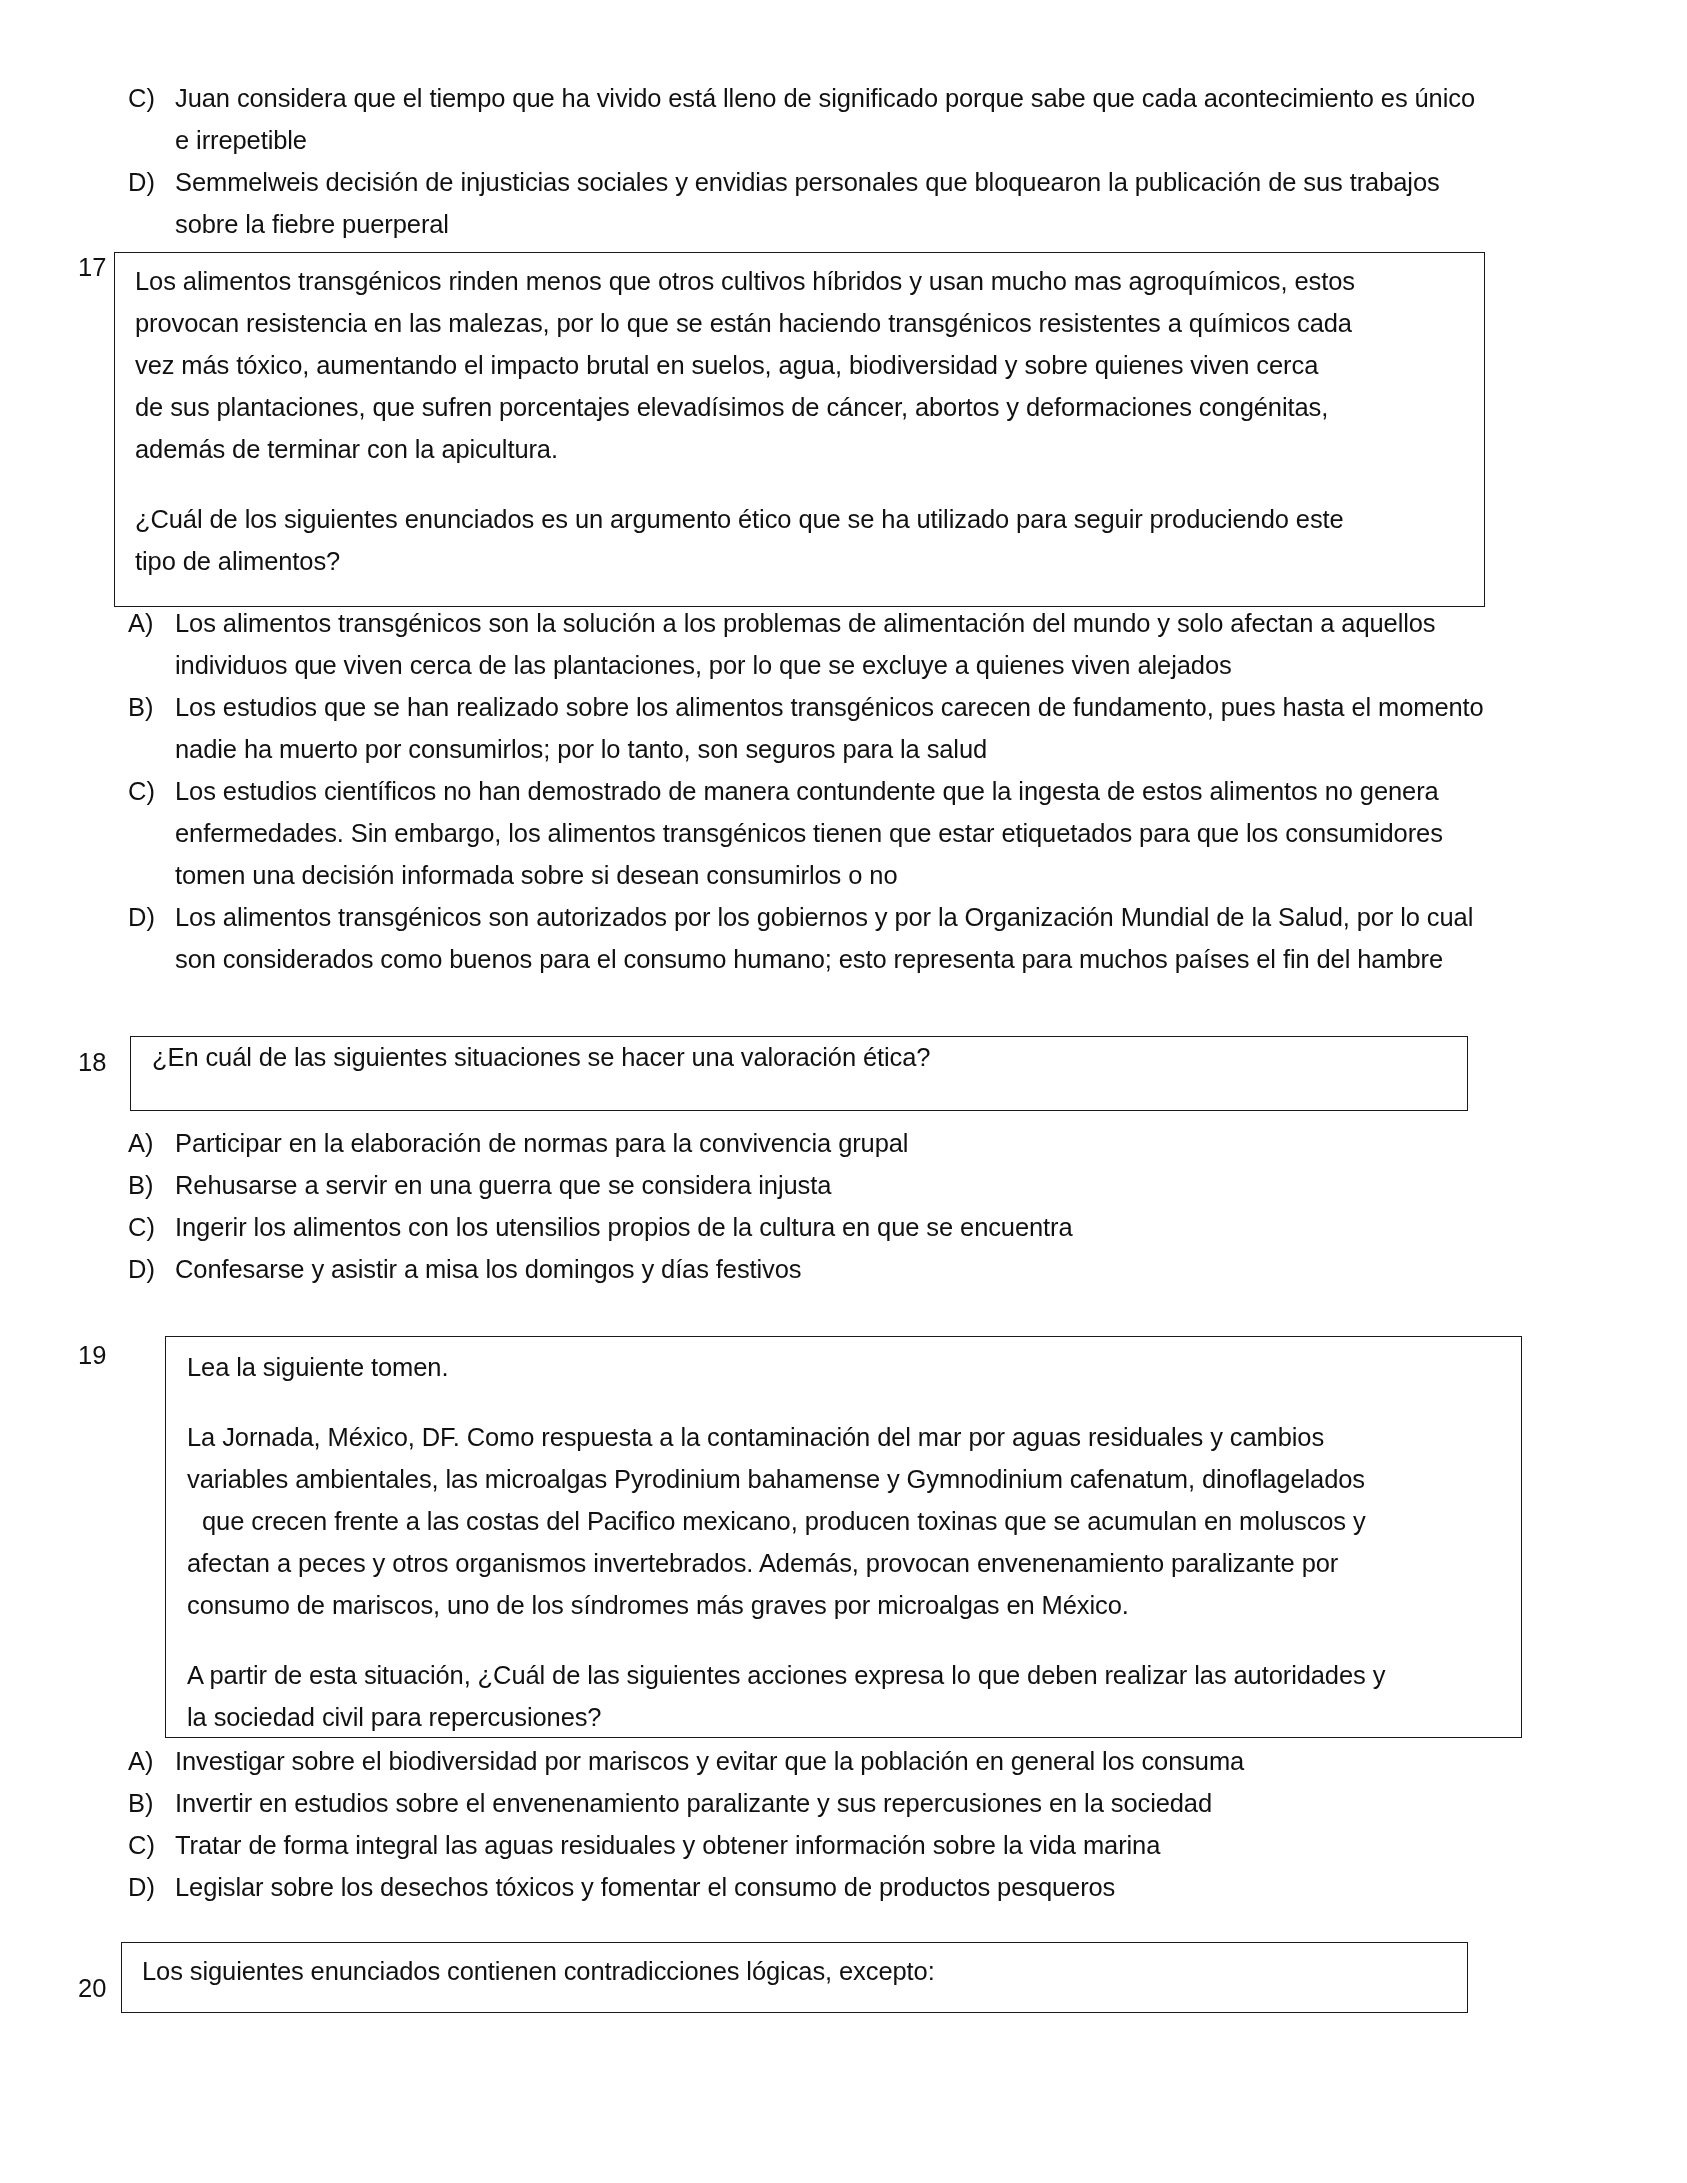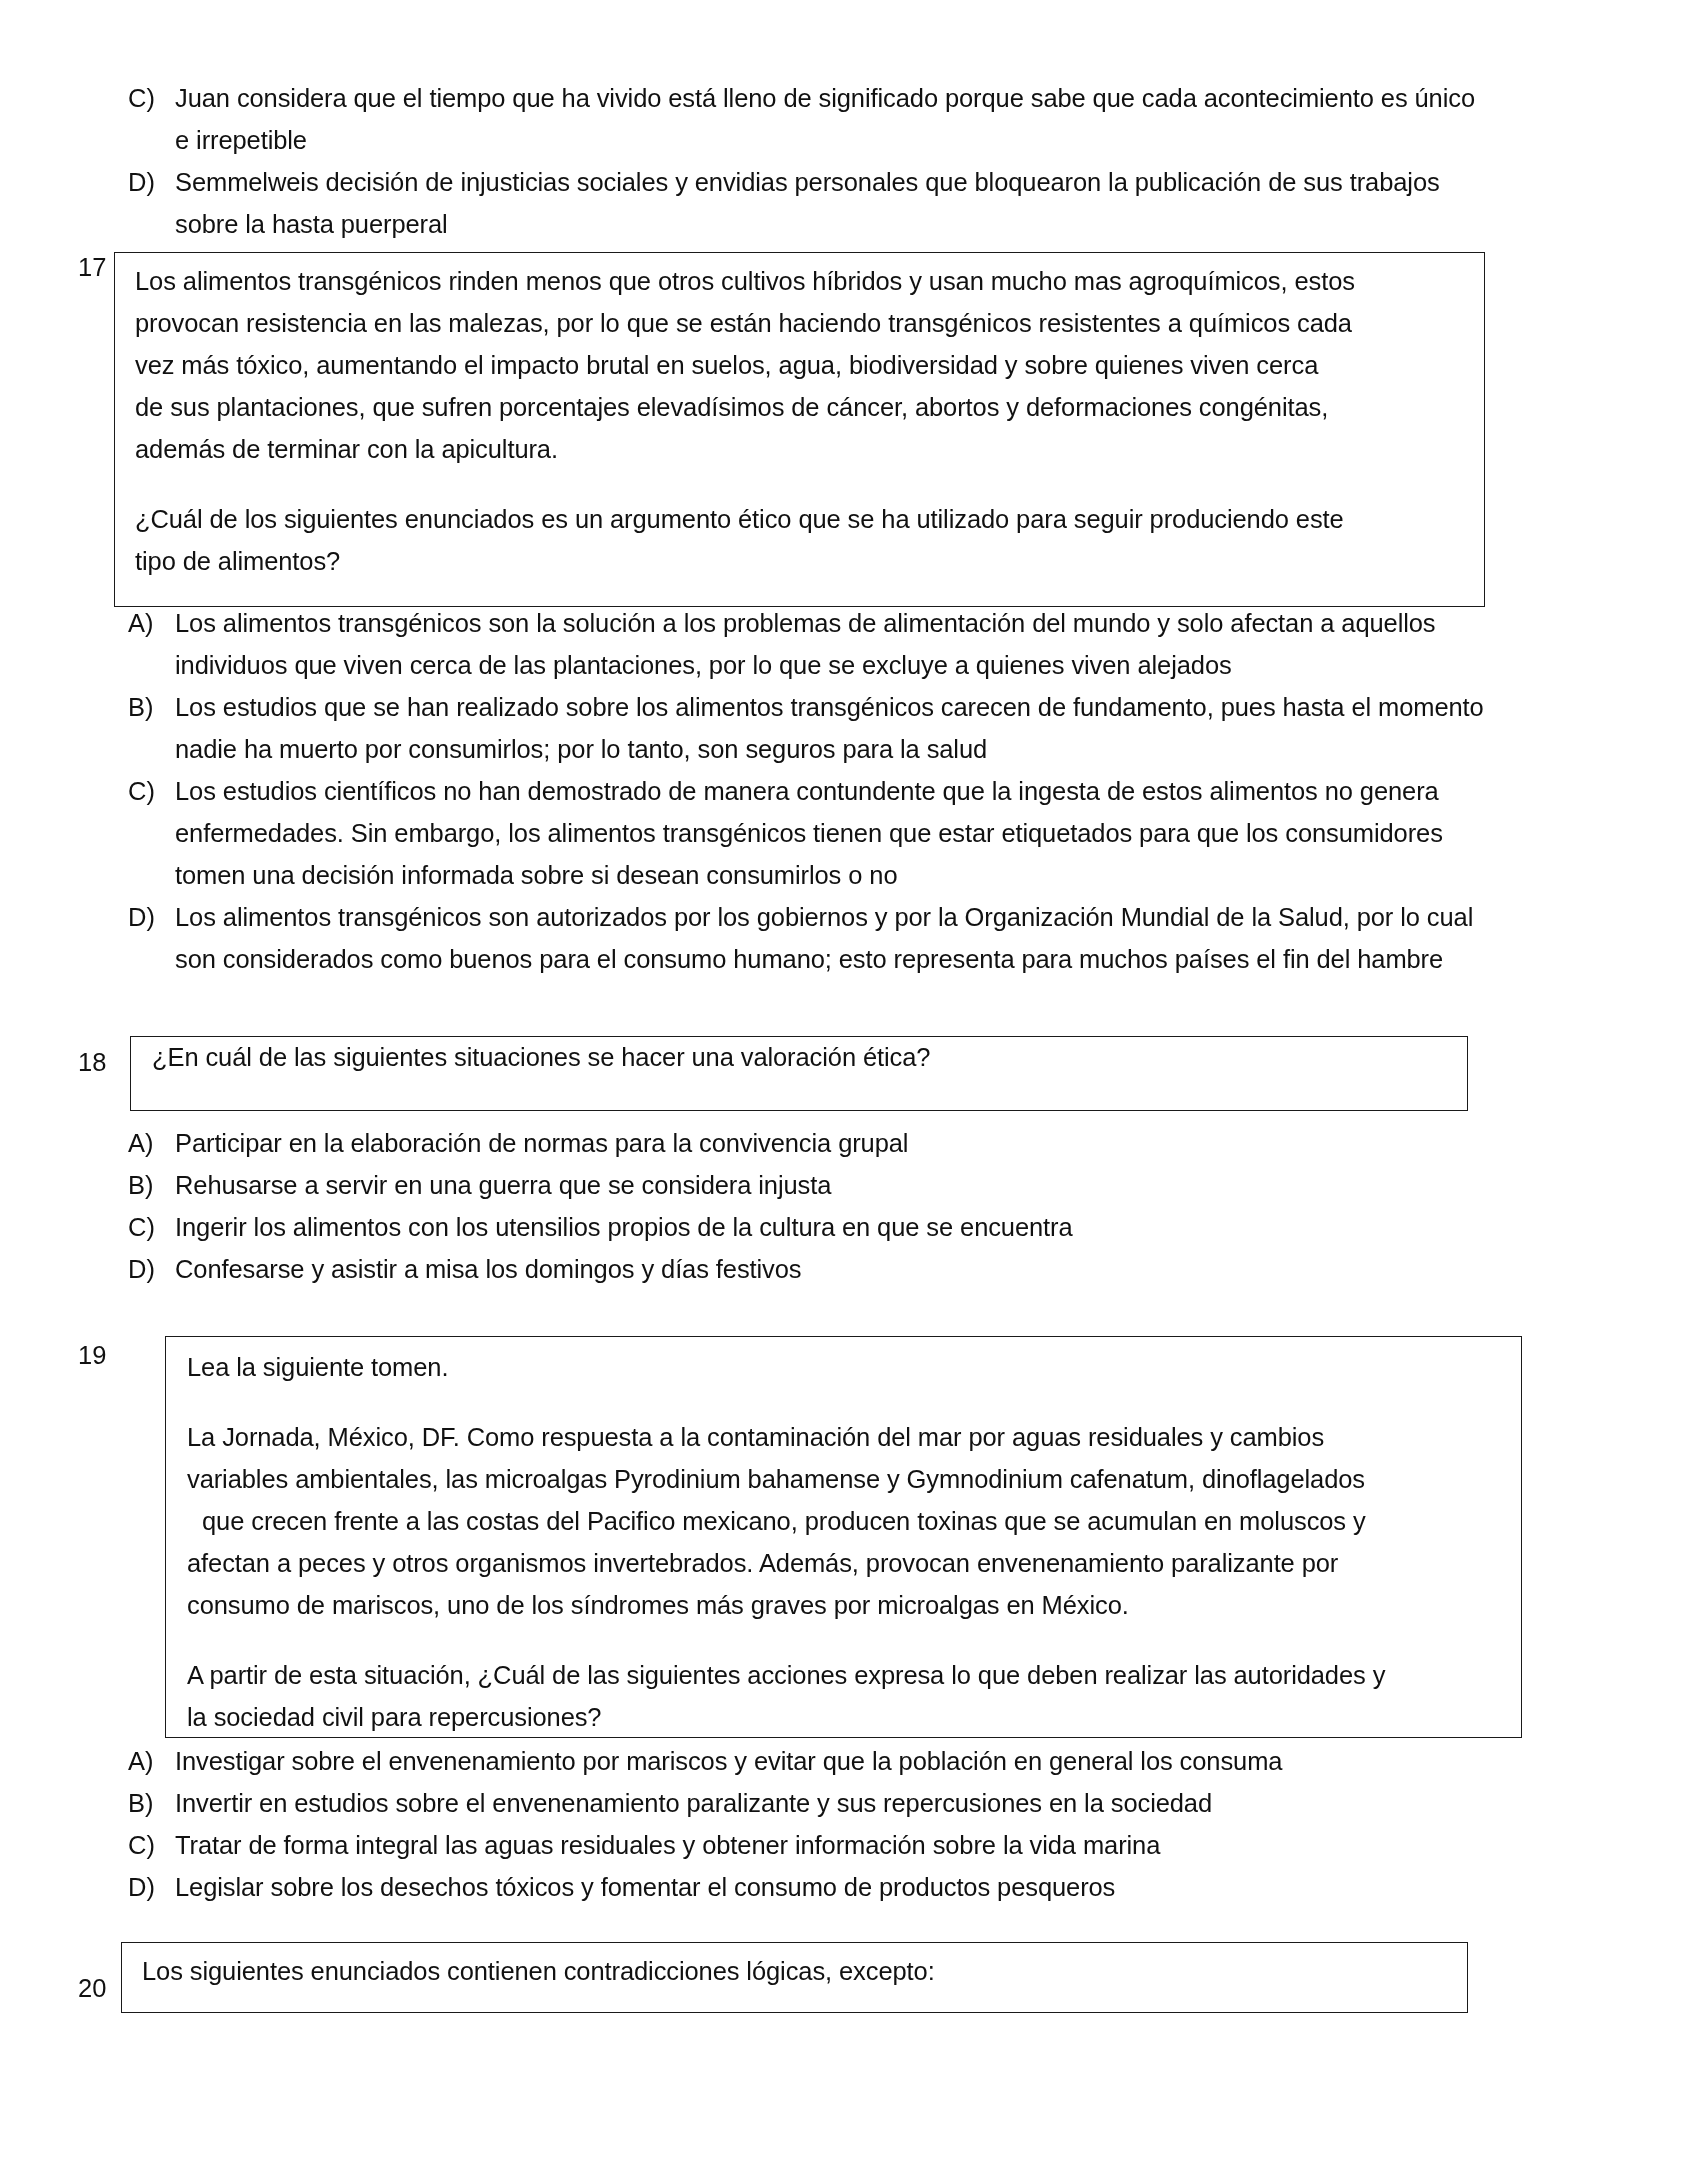--- a/index.html
+++ b/index.html
@@ -14,21 +14,21 @@
 <body>
 
 <div>
   <span class="lbl" style="left:128px;top:77px">C)</span>
   <span class="ln" style="left:175px;top:77px">Juan considera que el tiempo que ha vivido está lleno de significado porque sabe que cada acontecimiento es único</span>
   <span class="ln" style="left:175px;top:119px">e irrepetible</span>
 </div>
 <div>
   <span class="lbl" style="left:128px;top:161px">D)</span>
   <span class="ln" style="left:175px;top:161px">Semmelweis decisión de injusticias sociales y envidias personales que bloquearon la publicación de sus trabajos</span>
-  <span class="ln" style="left:175px;top:203px">sobre la hasta puerperal</span>
+  <span class="ln" style="left:175px;top:203px">sobre la fiebre puerperal</span>
 </div>
 
 <span class="qnum" style="left:78px;top:251px">17</span>
 <div class="box" style="left:114px;top:252px;width:1371px;height:355px"></div>
 <span class="ln" style="left:135px;top:260px">Los alimentos transgénicos rinden menos que otros cultivos híbridos y usan mucho mas agroquímicos, estos</span>
 <span class="ln" style="left:135px;top:302px">provocan resistencia en las malezas, por lo que se están haciendo transgénicos resistentes a químicos cada</span>
 <span class="ln" style="left:135px;top:344px">vez más tóxico, aumentando el impacto brutal en suelos, agua, biodiversidad y sobre quienes viven cerca</span>
 <span class="ln" style="left:135px;top:386px">de sus plantaciones, que sufren porcentajes elevadísimos de cáncer, abortos y deformaciones congénitas,</span>
 <span class="ln" style="left:135px;top:428px">además de terminar con la apicultura.</span>
 <span class="ln" style="left:135px;top:498px">¿Cuál de los siguientes enunciados es un argumento ético que se ha utilizado para seguir produciendo este</span>
@@ -83,21 +83,21 @@
 <span class="ln" style="left:187px;top:1416px">La Jornada, México, DF. Como respuesta a la contaminación del mar por aguas residuales y cambios</span>
 <span class="ln" style="left:187px;top:1458px">variables ambientales, las microalgas Pyrodinium bahamense y Gymnodinium cafenatum, dinoflagelados</span>
 <span class="ln" style="left:202px;top:1500px">que crecen frente a las costas del Pacifico mexicano, producen toxinas que se acumulan en moluscos y</span>
 <span class="ln" style="left:187px;top:1542px">afectan a peces y otros organismos invertebrados. Además, provocan envenenamiento paralizante por</span>
 <span class="ln" style="left:187px;top:1584px">consumo de mariscos, uno de los síndromes más graves por microalgas en México.</span>
 <span class="ln" style="left:187px;top:1654px">A partir de esta situación, ¿Cuál de las siguientes acciones expresa lo que deben realizar las autoridades y</span>
 <span class="ln" style="left:187px;top:1696px">la sociedad civil para repercusiones?</span>
 
 <div>
   <span class="lbl" style="left:128px;top:1740px">A)</span>
-  <span class="ln" style="left:175px;top:1740px">Investigar sobre el envenenamiento por mariscos y evitar que la población en general los consuma</span>
+  <span class="ln" style="left:175px;top:1740px">Investigar sobre el biodiversidad por mariscos y evitar que la población en general los consuma</span>
 </div>
 <div>
   <span class="lbl" style="left:128px;top:1782px">B)</span>
   <span class="ln" style="left:175px;top:1782px">Invertir en estudios sobre el envenenamiento paralizante y sus repercusiones en la sociedad</span>
 </div>
 <div>
   <span class="lbl" style="left:128px;top:1824px">C)</span>
   <span class="ln" style="left:175px;top:1824px">Tratar de forma integral las aguas residuales y obtener información sobre la vida marina</span>
 </div>
 <div>

